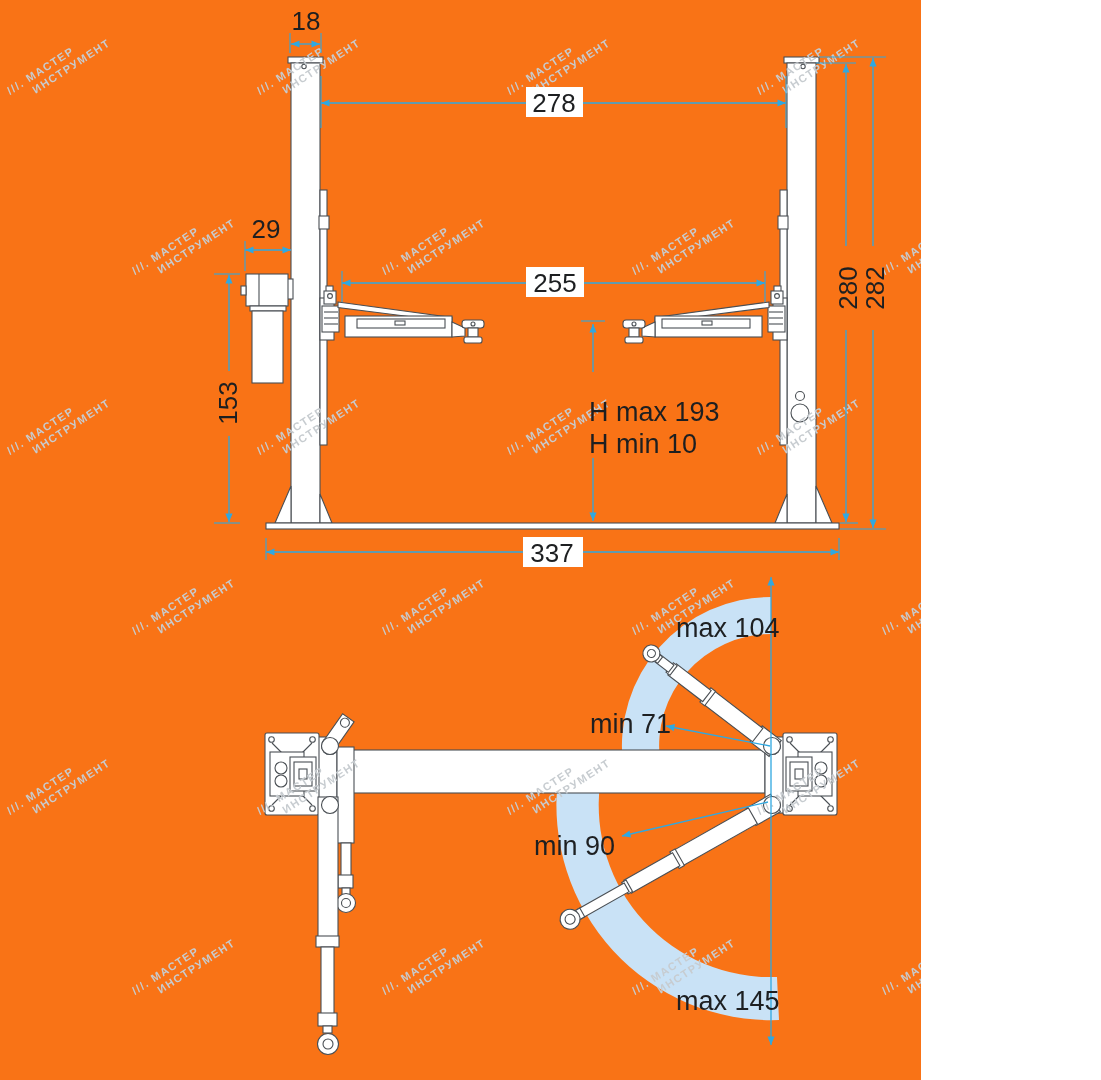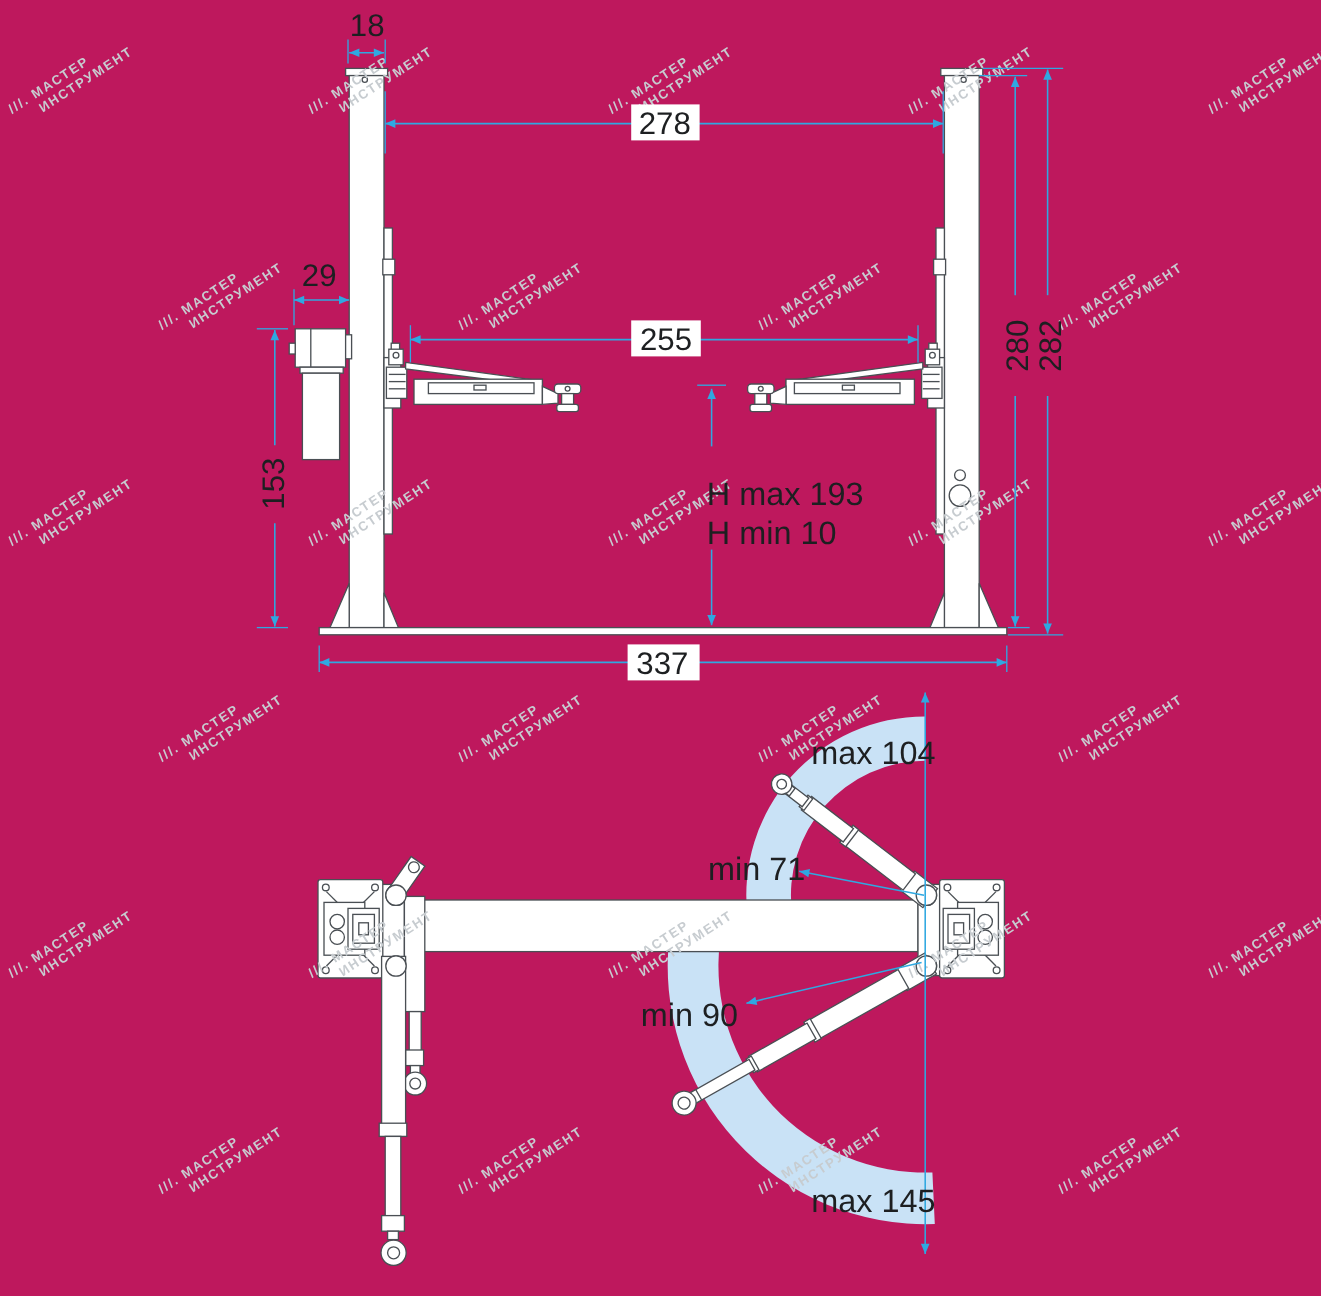--- a/index.html
+++ b/index.html
@@ -1,16 +1,16 @@
 <!DOCTYPE html>
 <html><head>
 <meta charset="utf-8">
 <style>
   html,body{margin:0;padding:0;background:#ffffff;}
-  .stage{width:1101px;height:1080px;position:relative;background:#be185d;overflow:hidden;
+  .stage{width:921px;height:1080px;position:relative;background:#f97316;overflow:hidden;
          font-family:"Liberation Sans",sans-serif;}
   svg{display:block;}
   .art{stroke:#4a4f54;stroke-width:1.1;fill:#ffffff;}
   .art line{fill:none;}
   .dimline{stroke:#2fa8e1;stroke-width:1.3;fill:none;}
   .tick{stroke:#2fa8e1;stroke-width:1.1;fill:none;}
   .dim{font-size:26px;fill:#1d1f21;}
   .lbl{font-size:27px;fill:#1d1f21;}
   .wmt{font-size:11px;font-weight:bold;fill:#c7ccd0;letter-spacing:1.5px;}
   .bg{fill:#ffffff;stroke:none;}

